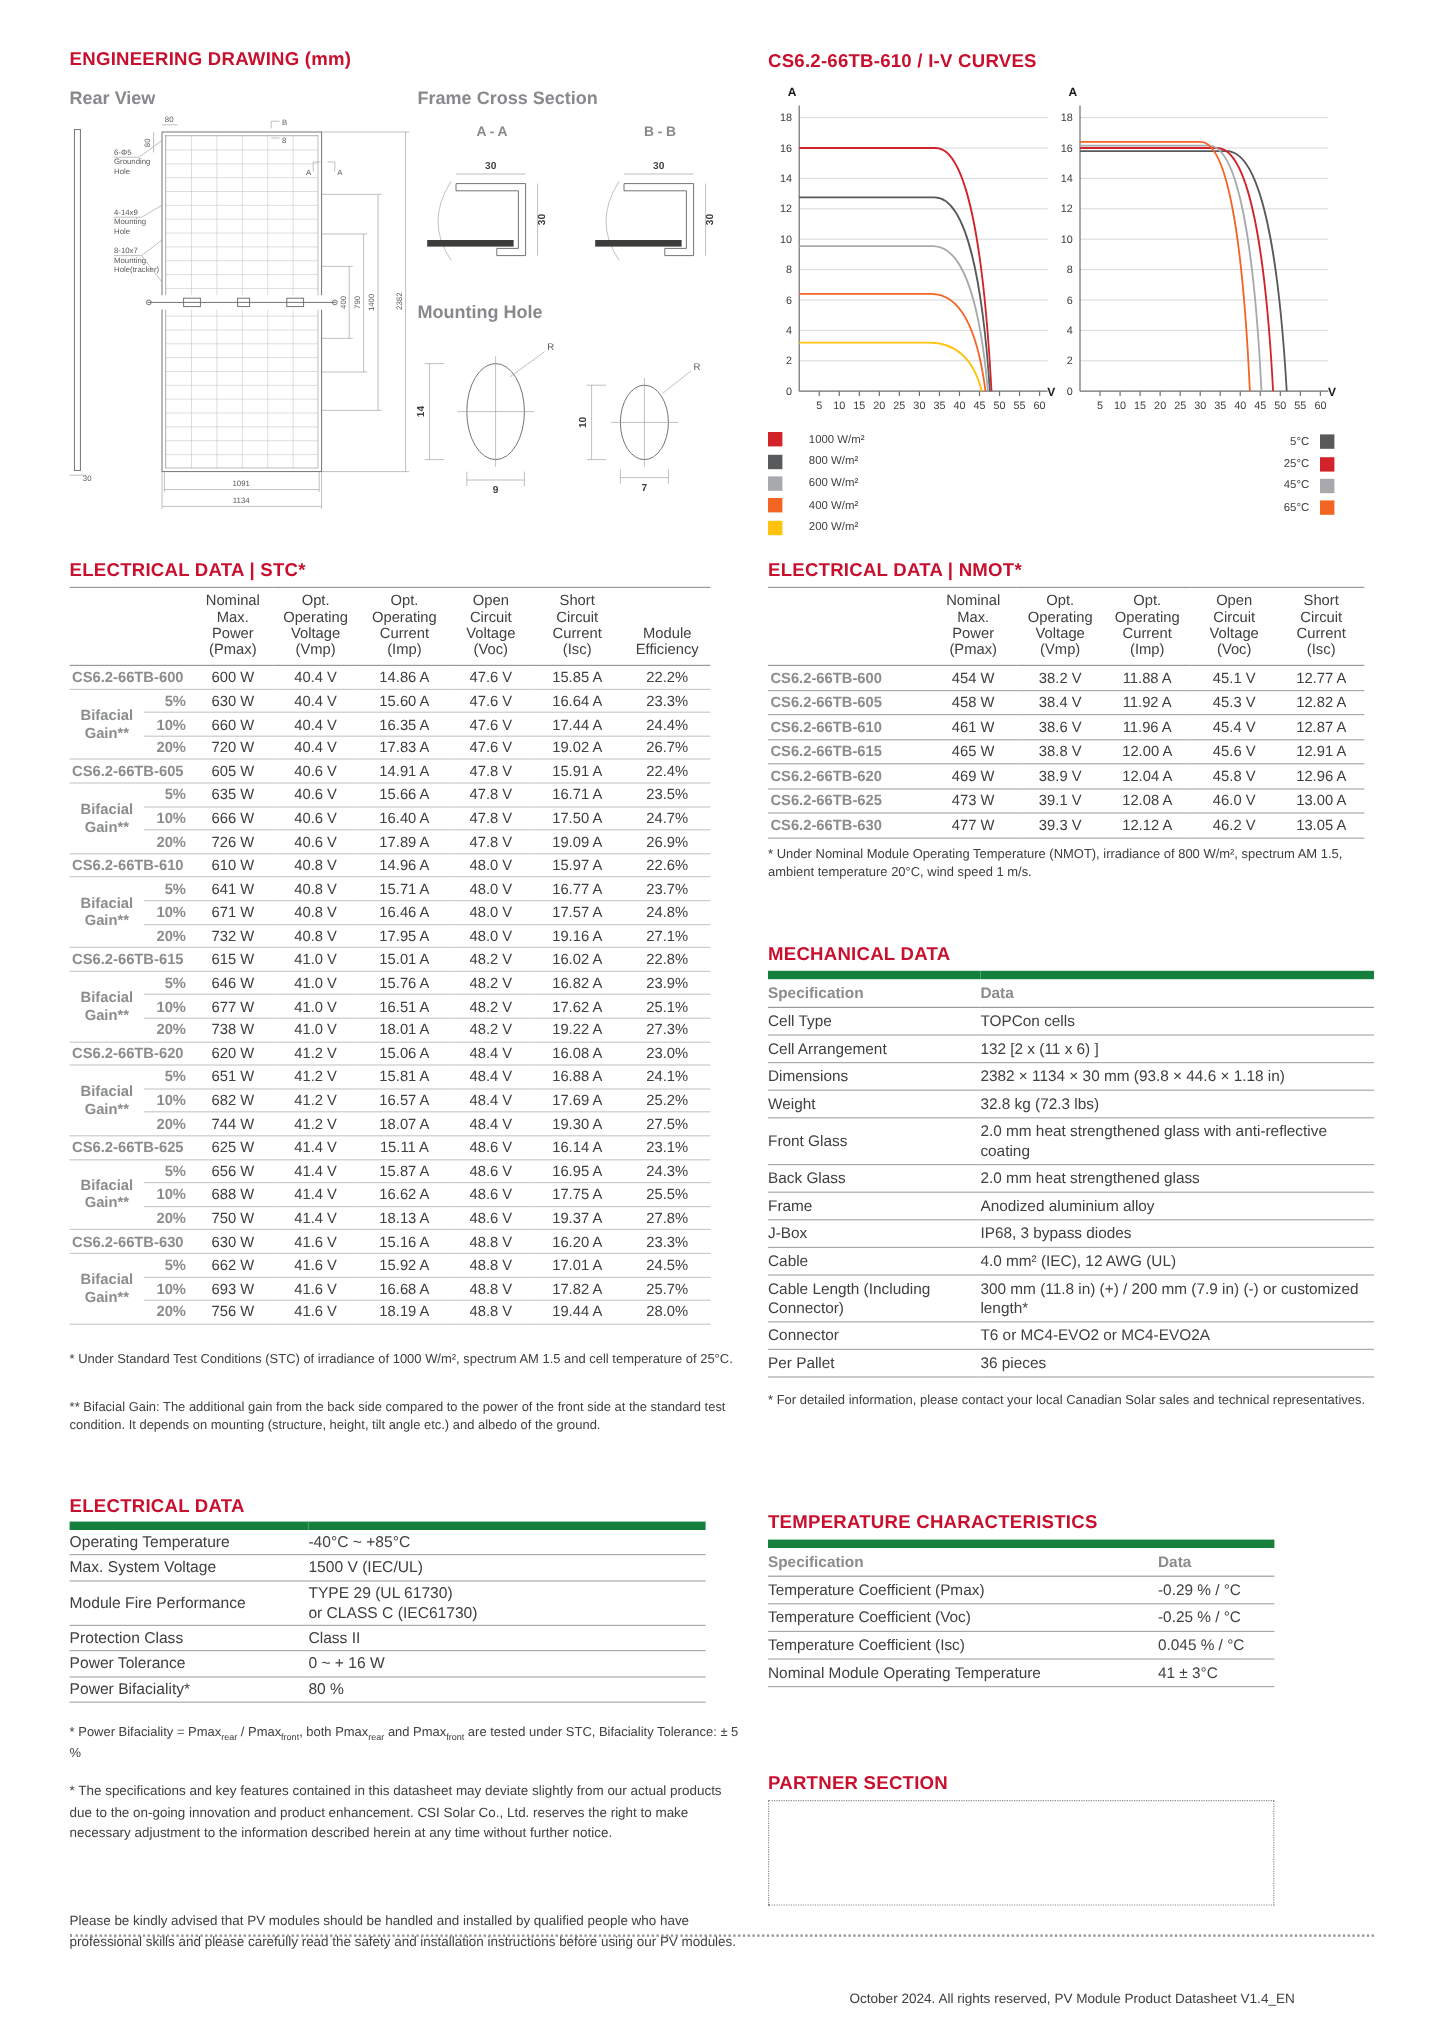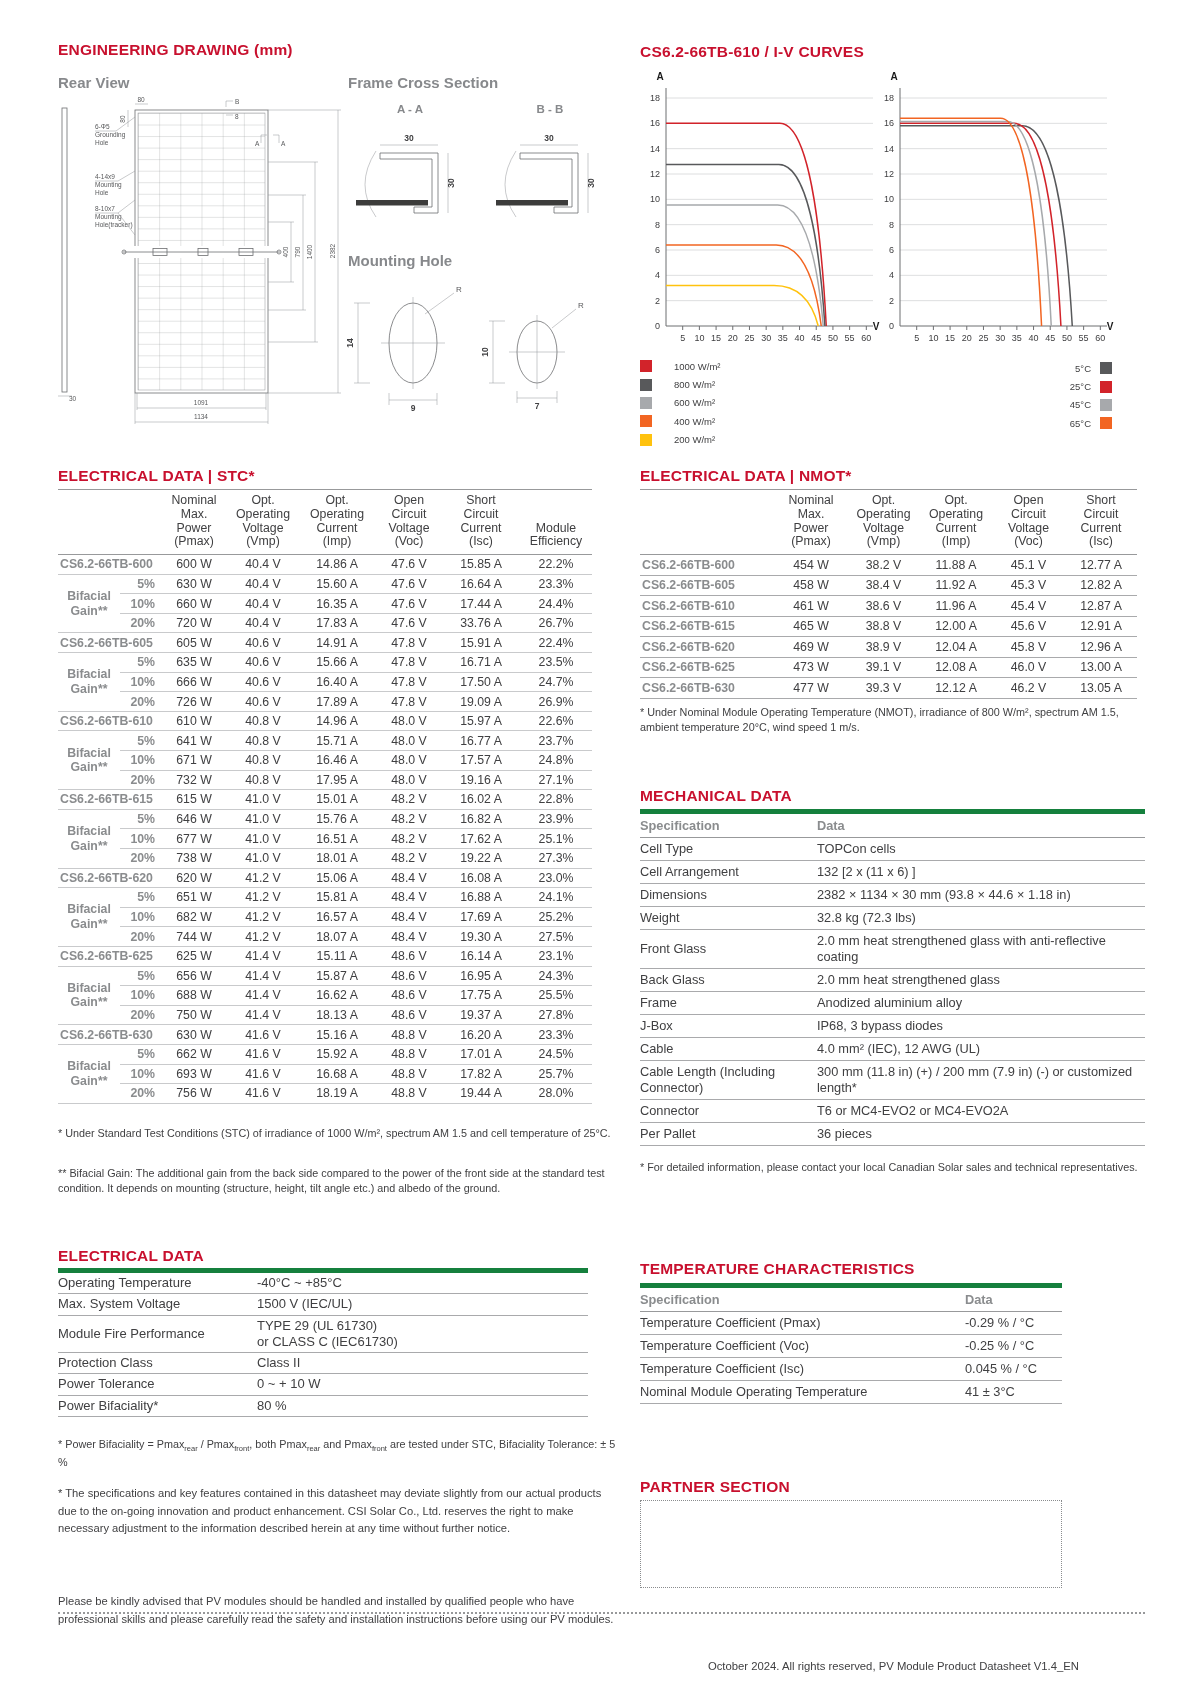--- a/index.html
+++ b/index.html
@@ -28,21 +28,21 @@
   .stc td.pct { font-weight:bold; color:#8A8C8E; text-align:right; padding-right:5px; }
 
   
   .nmot { width:497px; font-size:12.3px; border-top:1px solid #98999B; border-bottom:1px solid #98999B; }
   .nmot th { font-weight:normal; color:#404042; text-align:center; vertical-align:bottom;
              line-height:1.12; padding:4px 0 5px; white-space:pre-line; border-bottom:1px solid #98999B; }
   .nmot td { height:20.5px; text-align:center; border-bottom:1px solid #A9AAAC; padding:0; }
   .nmot td.model { text-align:left; font-weight:bold; color:#8A8C8E; padding-left:2px; }
 
   
-  .kv { font-size:12.8px; border-top:5px solid #15803d; }
+  .kv { font-size:12.8px; border-top:7px solid #15803d; }
   .kv th { text-align:left; font-weight:bold; color:#8A8C8E; padding:4px 0; border-bottom:1px solid #98999B; }
   .kv td { padding:3px 0; border-bottom:1px solid #A9AAAC; line-height:1.25; white-space:pre-line; vertical-align:middle; }
   .mech { width:505px; }
   .temp { width:422px; }
   .elec { width:530px; font-size:13px; }
   .elec td { padding:2px 0; }
 
   .fn { font-size:10.8px; line-height:1.42; color:#404042; }
   .fn sub { font-size:7.5px; }
   .para { font-size:11.2px; line-height:1.58; color:#404042; }
@@ -464,21 +464,21 @@
         <td>47.6 V</td>
         <td>17.44 A</td>
         <td>24.4%</td>
       </tr>
       <tr>
         <td class="pct">20%</td>
         <td>720 W</td>
         <td>40.4 V</td>
         <td>17.83 A</td>
         <td>47.6 V</td>
-        <td>33.76 A</td>
+        <td>19.02 A</td>
         <td>26.7%</td>
       </tr>
 
       <tr class="model-row">
         <td class="model" colspan="2">CS6.2-66TB-605</td>
         <td>605 W</td>
         <td>40.6 V</td>
         <td>14.91 A</td>
         <td>47.8 V</td>
         <td>15.91 A</td>
@@ -919,21 +919,21 @@
       </tr>
 
 
       <tr>
         <td>Protection Class</td>
         <td>Class II</td>
       </tr>
 
       <tr>
         <td>Power Tolerance</td>
-        <td>0 ~ + 10 W</td>
+        <td>0 ~ + 16 W</td>
       </tr>
 
       <tr>
         <td>Power Bifaciality*</td>
         <td>80 %</td>
       </tr>
     </tbody>
 </table>
 <p class="fn abs" style="left:58px; top:1437px; width:562px;"><span>* Power Bifaciality = Pmax</span><sub>rear</sub><span> / Pmax</span><sub>front</sub><span>, both Pmax</span><sub>rear</sub><span> and Pmax</span><sub>front</sub><span> are tested under STC, Bifaciality Tolerance: ± 5 %</span></p>
 

